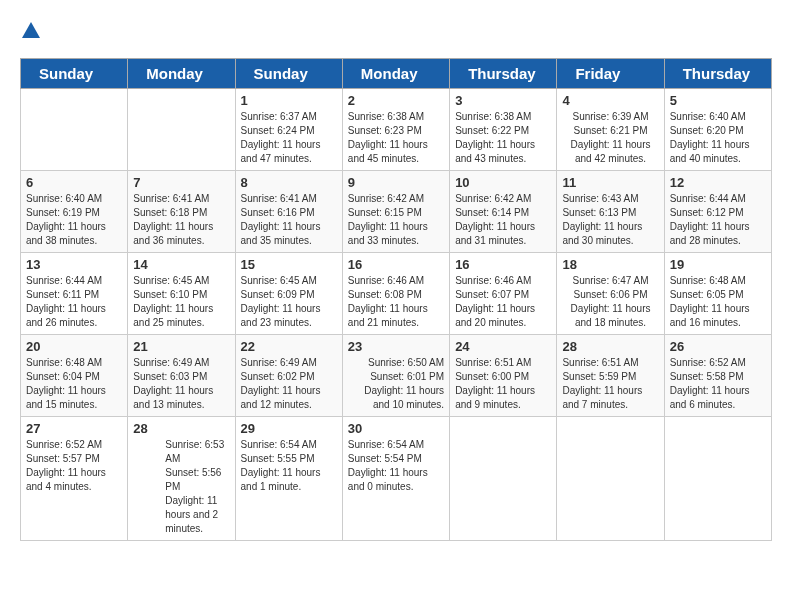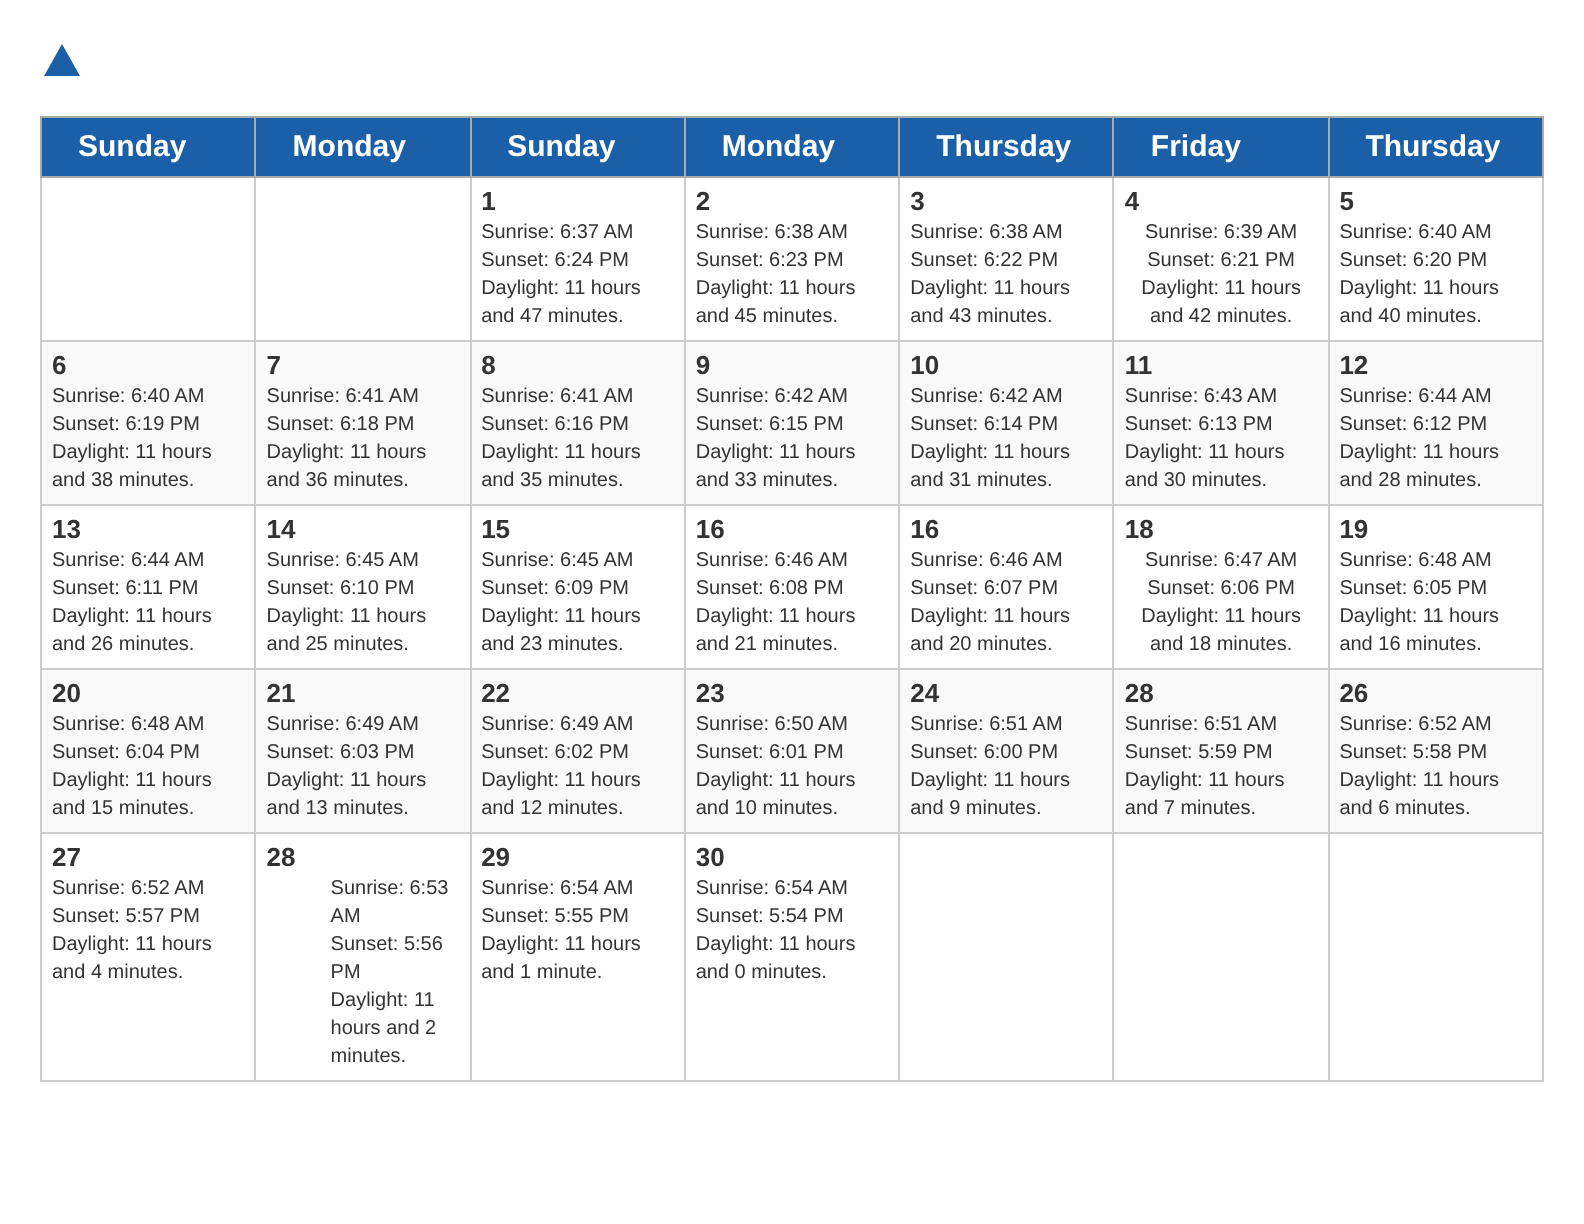--- a/index.html
+++ b/index.html
@@ -256,21 +256,21 @@
 Daylight: 11 hours and 13 minutes.</div>
         </td>
         <td>
           <div class="day-number">22</div>
           <div class="day-info" style="white-space: pre-line;">Sunrise: 6:49 AM
 Sunset: 6:02 PM
 Daylight: 11 hours and 12 minutes.</div>
         </td>
         <td>
           <div class="day-number">23</div>
-          <div class="day-info" style="white-space: pre-line;">Sunrise: 6:50 AM
+          <div class="day-info" style="white-space: pre-line; text-align: right;">Sunrise: 6:50 AM
 Sunset: 6:01 PM
 Daylight: 11 hours and 10 minutes.</div>
         </td>
         <td>
           <div class="day-number">24</div>
           <div class="day-info" style="white-space: pre-line;">Sunrise: 6:51 AM
 Sunset: 6:00 PM
 Daylight: 11 hours and 9 minutes.</div>
         </td>
         <td>

